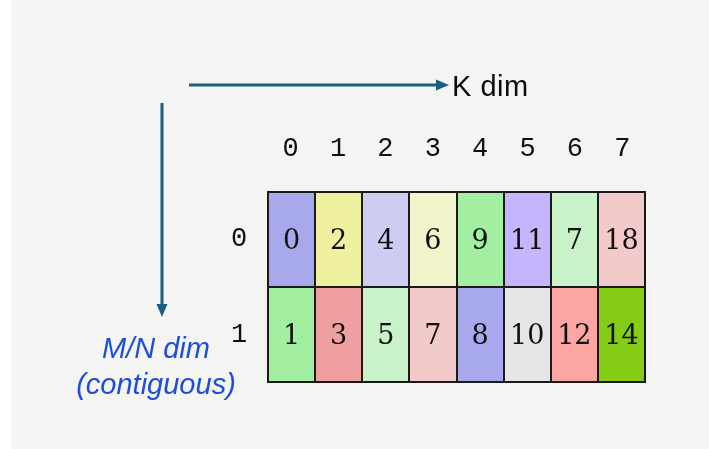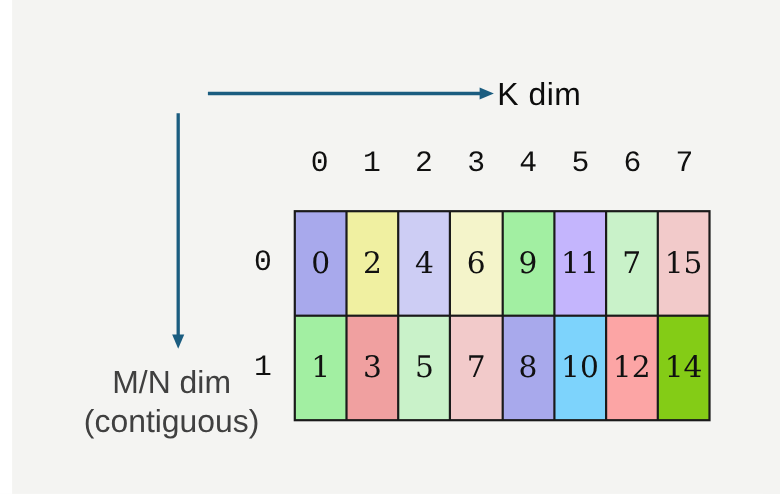--- a/index.html
+++ b/index.html
@@ -96,21 +96,21 @@
     <polygon points="249,2.5 262,8 249,13.5" fill="currentColor"></polygon>
   </svg>
 
   <div class="k-label" style="color: rgb(12, 12, 12);">K dim</div>
 
   <svg class="arrow v-arrow" width="16" height="218" viewBox="0 0 16 218" style="color: rgb(27, 93, 128);">
     <line x1="8" y1="2" x2="8" y2="204" stroke="currentColor" stroke-width="3"></line>
     <polygon points="2.5,203 13.5,203 8,216" fill="currentColor"></polygon>
   </svg>
 
-  <div class="mn-label" style="color: #404040;">
+  <div class="mn-label" style="color: #1d4ed8; font-style: italic;">
     <span>M/N dim</span><br>
     <span>(contiguous)</span>
   </div>
 
   <div class="col-headers">
       <div class="col-header">0</div>
       <div class="col-header">1</div>
       <div class="col-header">2</div>
       <div class="col-header">3</div>
       <div class="col-header">4</div>
@@ -126,27 +126,27 @@
 
   <div class="matrix" style="background: rgb(26, 26, 26);">
       <div class="matrix-row">
         <div class="matrix-cell" style="background: rgb(168, 169, 236);">0</div>
         <div class="matrix-cell" style="background: rgb(240, 240, 161);">2</div>
         <div class="matrix-cell" style="background: rgb(205, 205, 244);">4</div>
         <div class="matrix-cell" style="background: rgb(244, 244, 202);">6</div>
         <div class="matrix-cell" style="background: rgb(162, 239, 162);">9</div>
         <div class="matrix-cell" style="background: #c4b5fd;">11</div>
         <div class="matrix-cell" style="background: rgb(201, 242, 201);">7</div>
-        <div class="matrix-cell" style="background: rgb(242, 202, 202);">15</div>
+        <div class="matrix-cell" style="background: rgb(242, 202, 202);">18</div>
       </div>
       <div class="matrix-row">
         <div class="matrix-cell" style="background: rgb(162, 239, 162);">1</div>
         <div class="matrix-cell" style="background: rgb(240, 160, 160);">3</div>
         <div class="matrix-cell" style="background: rgb(201, 242, 201);">5</div>
         <div class="matrix-cell" style="background: rgb(242, 202, 202);">7</div>
         <div class="matrix-cell" style="background: rgb(168, 169, 236);">8</div>
-        <div class="matrix-cell" style="background: #7dd3fc; text-align: right;">10</div>
+        <div class="matrix-cell" style="background: #e5e5e5; text-align: right;">10</div>
         <div class="matrix-cell" style="background: #fca5a5;">12</div>
         <div class="matrix-cell" style="background: #84cc16;">14</div>
       </div>
     </div>
 
 </div>
 
 </body></html>

